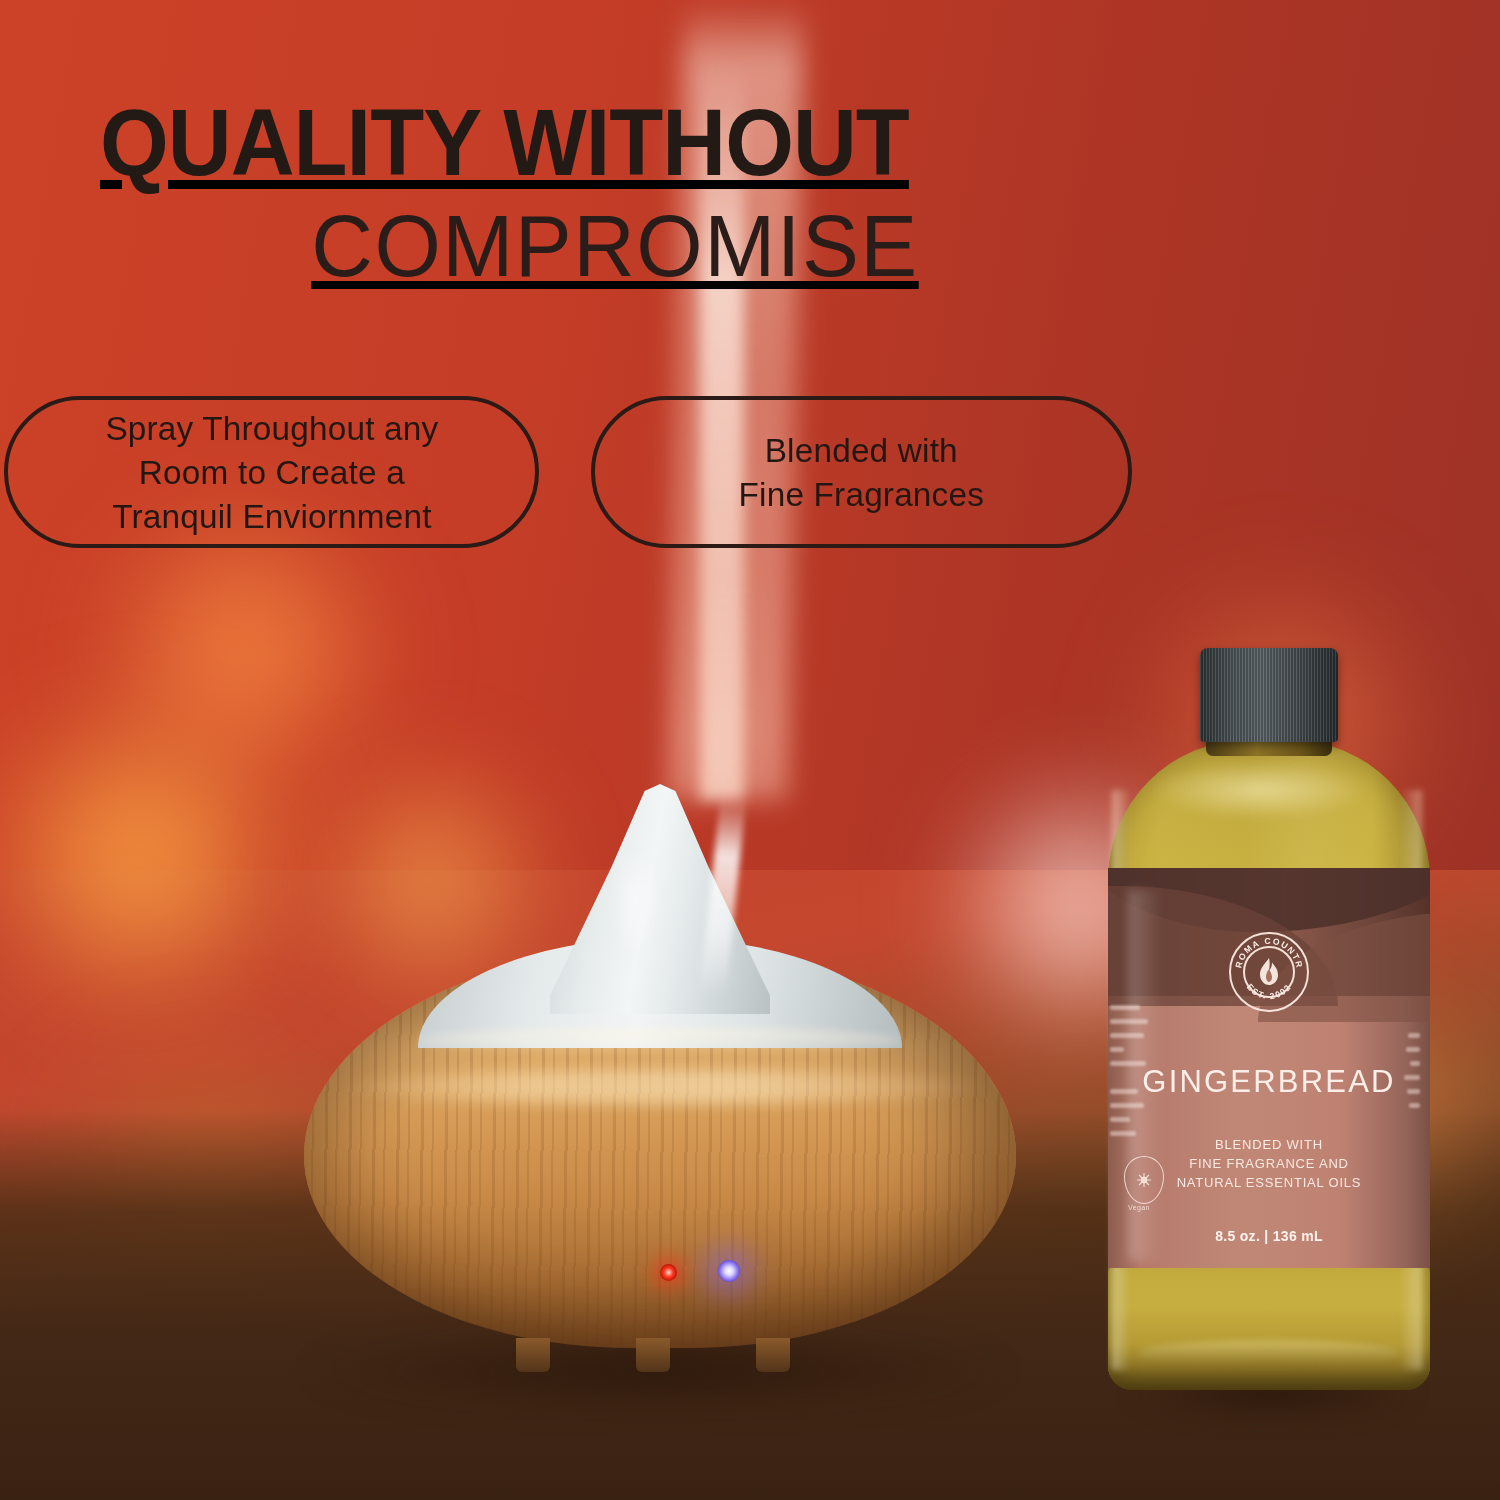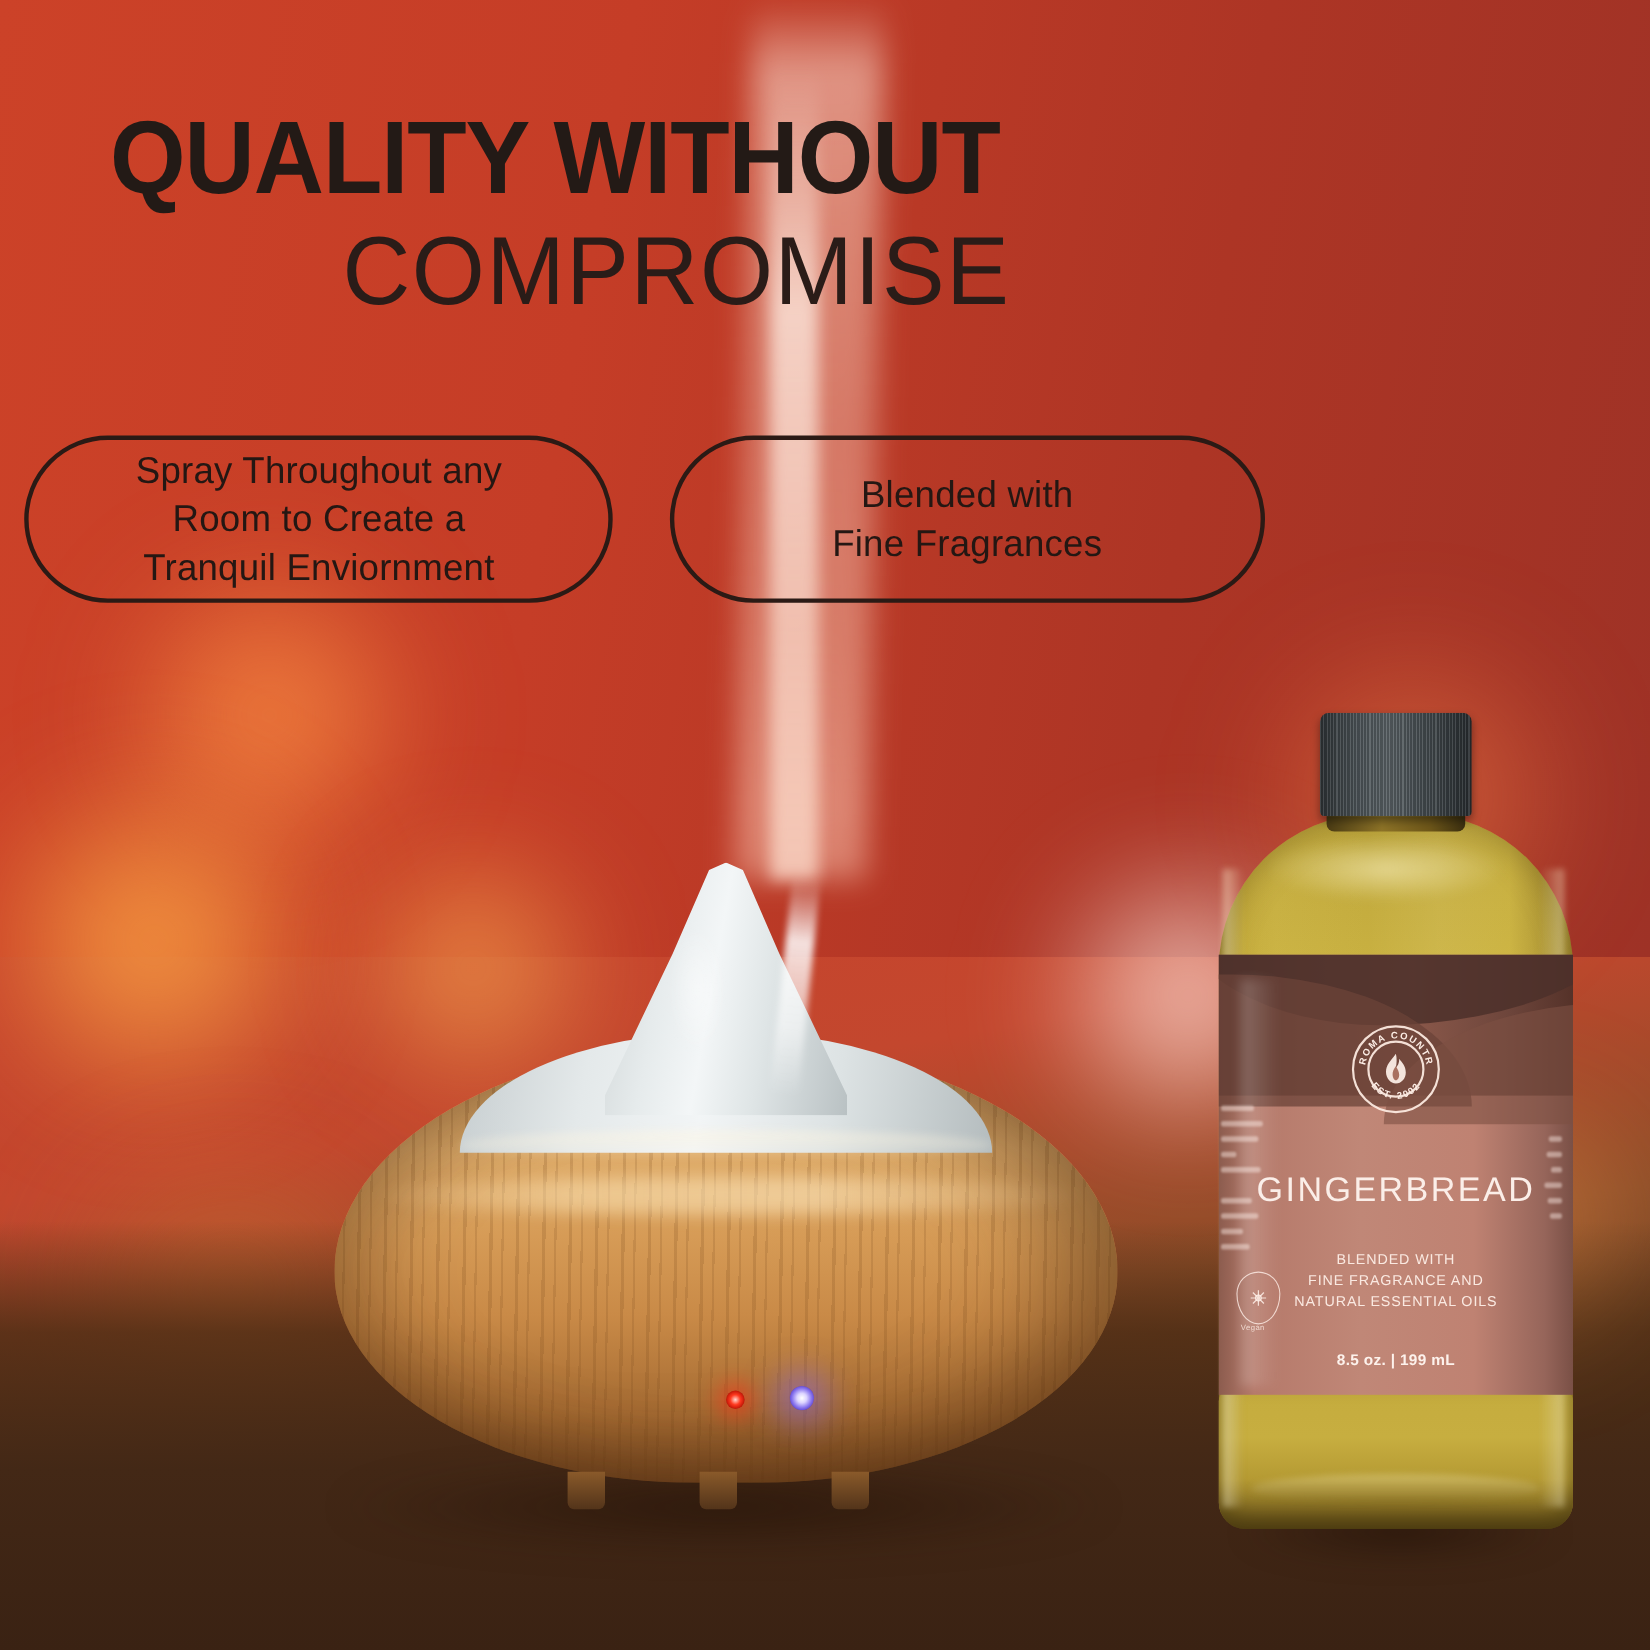--- a/index.html
+++ b/index.html
@@ -56,20 +56,21 @@
     position:absolute;left:700px;top:60px;width:44px;height:740px;
     background:linear-gradient(180deg,rgba(255,245,238,.0),rgba(255,240,230,.72) 30%,rgba(255,232,218,.62) 70%,rgba(255,228,212,.7));
     filter:blur(7px);
   }
 
   
   .headline{
     position:absolute;left:100px;top:98px;width:1030px;
     text-align:left;
     z-index:7;
+    text-decoration:underline;
   }
   .hl-1{
     font-family:"Liberation Sans",sans-serif;
     font-weight:700;
     font-size:94px;
     letter-spacing:-1px;
     line-height:.96;
     color:#231a16;
     transform:scaleX(.94);
     transform-origin:left center;
@@ -83,21 +84,21 @@
     line-height:1.0;
     color:#2a1c18;
     text-align:center;
     margin-top:14px;
     transform:scaleX(.97);
     white-space:nowrap;
   }
 
   
   .pills{
-    position:absolute;left:22px;top:396px;width:1128px;
+    position:absolute;left:4px;top:396px;width:1128px;
     display:grid;
     grid-template-columns:535px 1fr;
     grid-template-rows:152px 152px;
     column-gap:52px;row-gap:52px;
     z-index:7;
   }
   .pill{
     border:4px solid #2b1a15;
     border-radius:78px;
     display:flex;align-items:center;justify-content:center;
@@ -452,21 +453,21 @@
             <path d="M12 1 C7 8 3 11 3 17.5 C3 23 7 28 12 28 C17 28 21 23.5 21 18 C21 12 17.5 9 15 5.5 C15 10 13.5 12 12 13.5 C12.8 9.5 13 5 12 1 Z" fill="#f3e4dc"></path>
             <path d="M12 12 C10 15 9 17 9 19.5 C9 22.5 10.4 25 12 25 C13.6 25 15 22.8 15 20 C15 17.5 13.6 15 12 12 Z" fill="#a8705f"></path>
           </svg>
         </div>
       </div>
 
       <div class="lbl-name">GINGERBREAD</div>
       <div class="lbl-sub">BLENDED WITH
 FINE FRAGRANCE AND
 NATURAL ESSENTIAL OILS</div>
-      <div class="lbl-size">8.5 oz. | 199 mL</div>
+      <div class="lbl-size">8.5 oz. | 136 mL</div>
 
       <div class="vegan">
         <svg width="20" height="20" viewBox="0 0 20 20">
           <g stroke="rgba(255,238,230,.85)" stroke-width="1.1" fill="none">
             <path d="M10 3 L10 17 M3 10 L17 10 M5 5 L15 15 M15 5 L5 15"></path>
             <circle cx="10" cy="10" r="2.6"></circle>
           </g>
         </svg>
       </div>
       <div class="vegan-lbl">Vegan</div>

